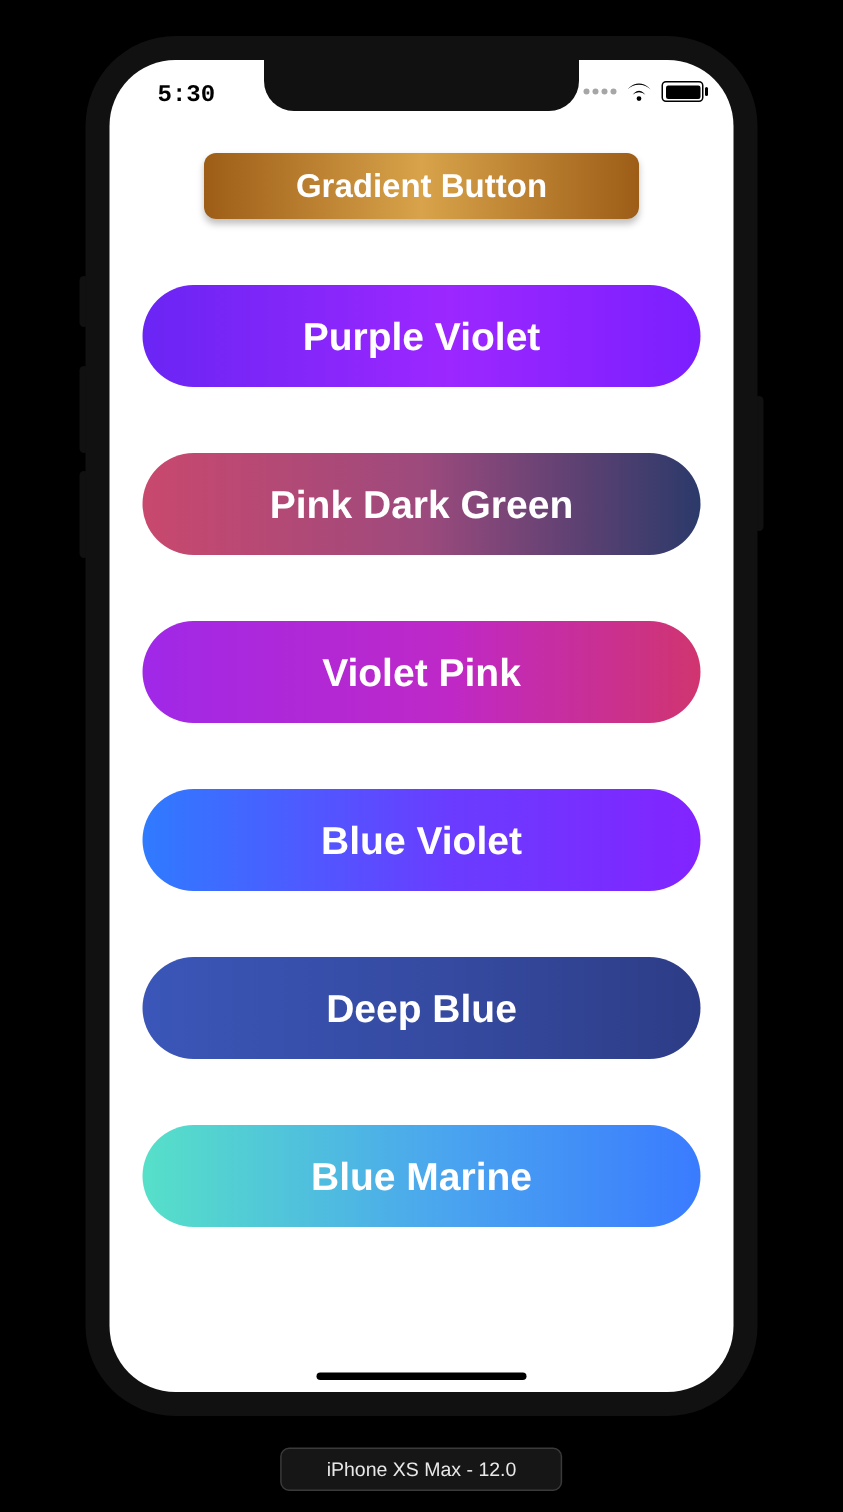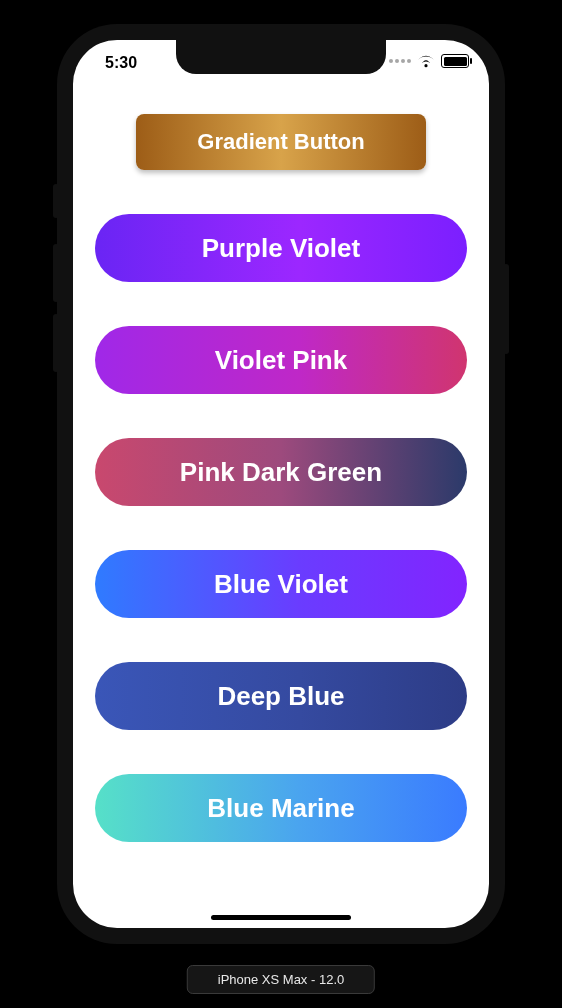--- a/index.html
+++ b/index.html
@@ -64,20 +64,21 @@
       width: 210px;
       height: 34px;
       background: #111;
       border-bottom-left-radius: 20px;
       border-bottom-right-radius: 20px;
     }
     .status-bar {
       position: relative;
       height: 44px;
       width: 100%;
+      font-family: Liberation Mono, monospace;
     }
     .status-time {
       position: absolute;
       left: 32px;
       top: 14px;
       font-size: 16px;
       font-weight: 600;
       color: #000;
     }
     .status-right {
@@ -102,22 +103,22 @@
     .app-content {
       position: absolute;
       top: 44px;
       left: 0; right: 0; bottom: 0;
       padding: 14px 22px 0 22px;
       box-sizing: border-box;
     }
 
     .btn-header {
       width: 290px;
-      height: 56px;
-      margin: 16px auto 44px auto;
+      height: 44px;
+      margin: 4px auto 44px auto;
       border-radius: 8px;
       display: flex;
       align-items: center;
       justify-content: center;
       font-size: 22px;
       font-weight: 700;
       color: #fff;
       box-shadow: 0 3px 5px rgba(0,0,0,.25);
     }
     .pill {
@@ -204,25 +205,25 @@
       <div class="app-content">
 
         <div class="btn-header grad-gold">
           <span>Gradient Button</span>
         </div>
 
         <div id="button-list">
             <div class="pill grad-purple-vio">
               <span>Purple Violet</span>
             </div>
+            <div class="pill grad-pink-dg">
+              <span>Pink Dark Green</span>
+            </div>
             <div class="pill grad-vio-pink">
               <span>Violet Pink</span>
-            </div>
-            <div class="pill grad-pink-dg">
-              <span>Pink Dark Green</span>
             </div>
             <div class="pill grad-blue-vio">
               <span>Blue Violet</span>
             </div>
             <div class="pill grad-deep-blue">
               <span>Deep Blue</span>
             </div>
             <div class="pill grad-blue-mar">
               <span>Blue Marine</span>
             </div>

